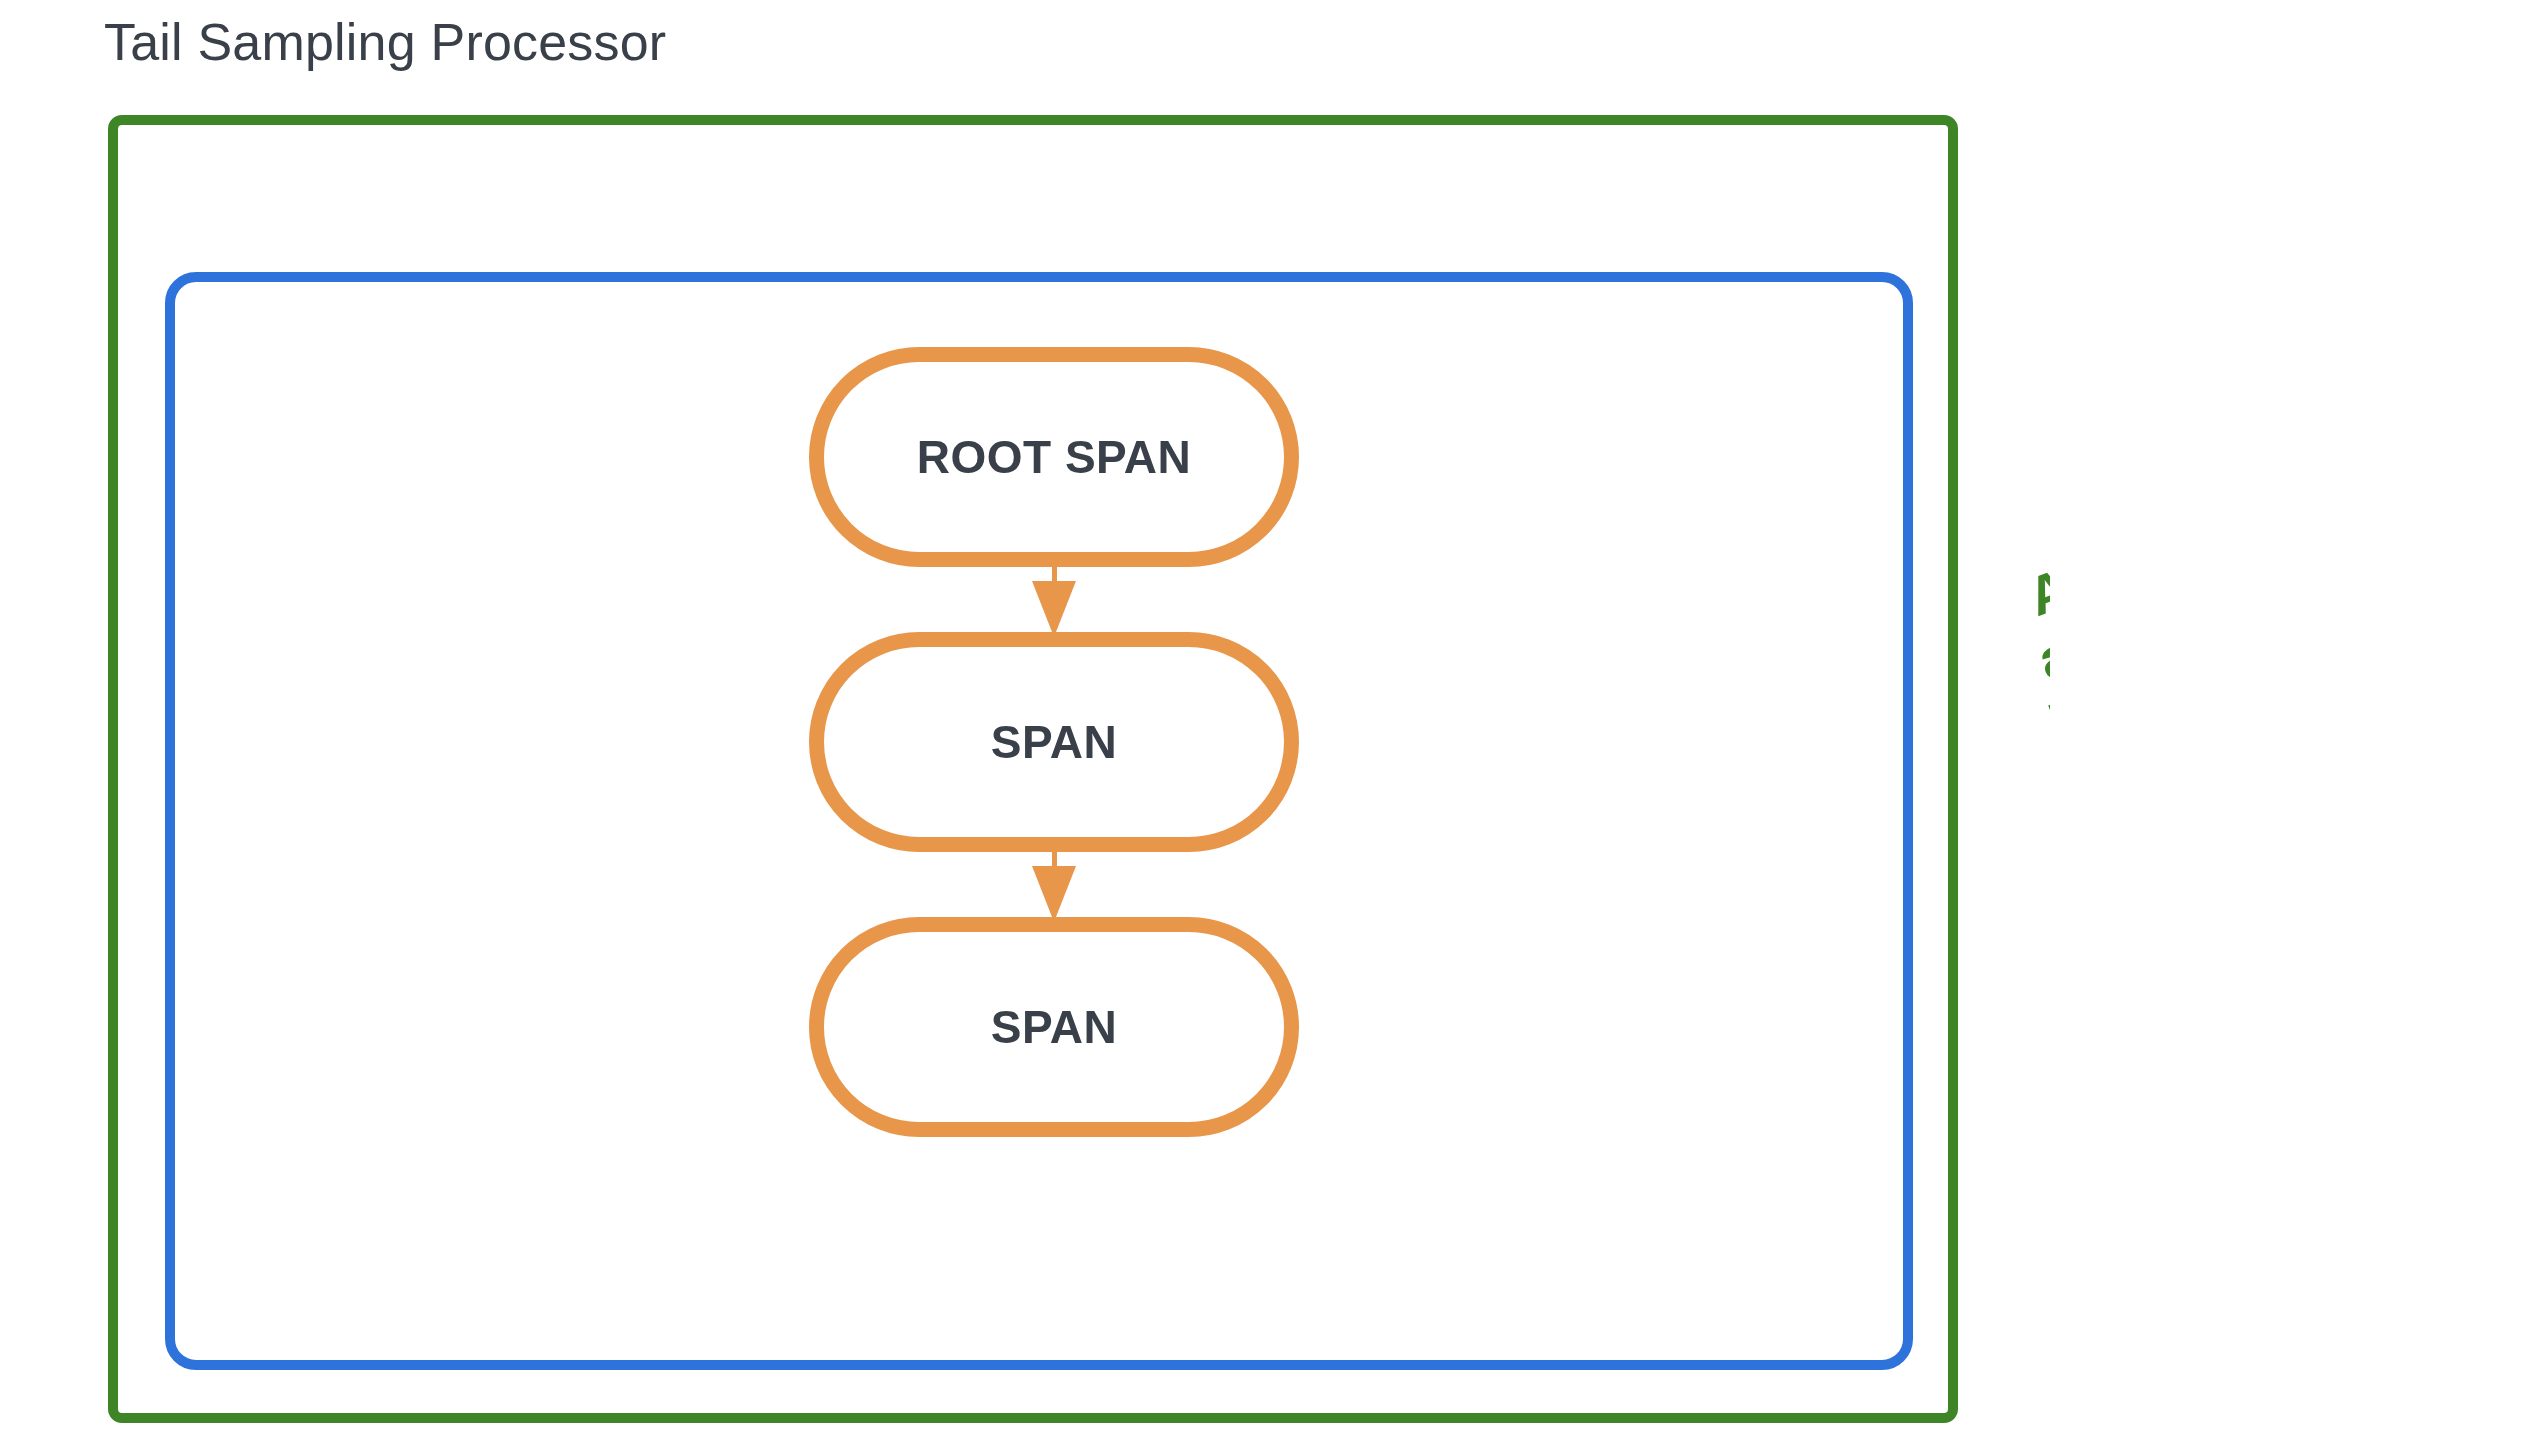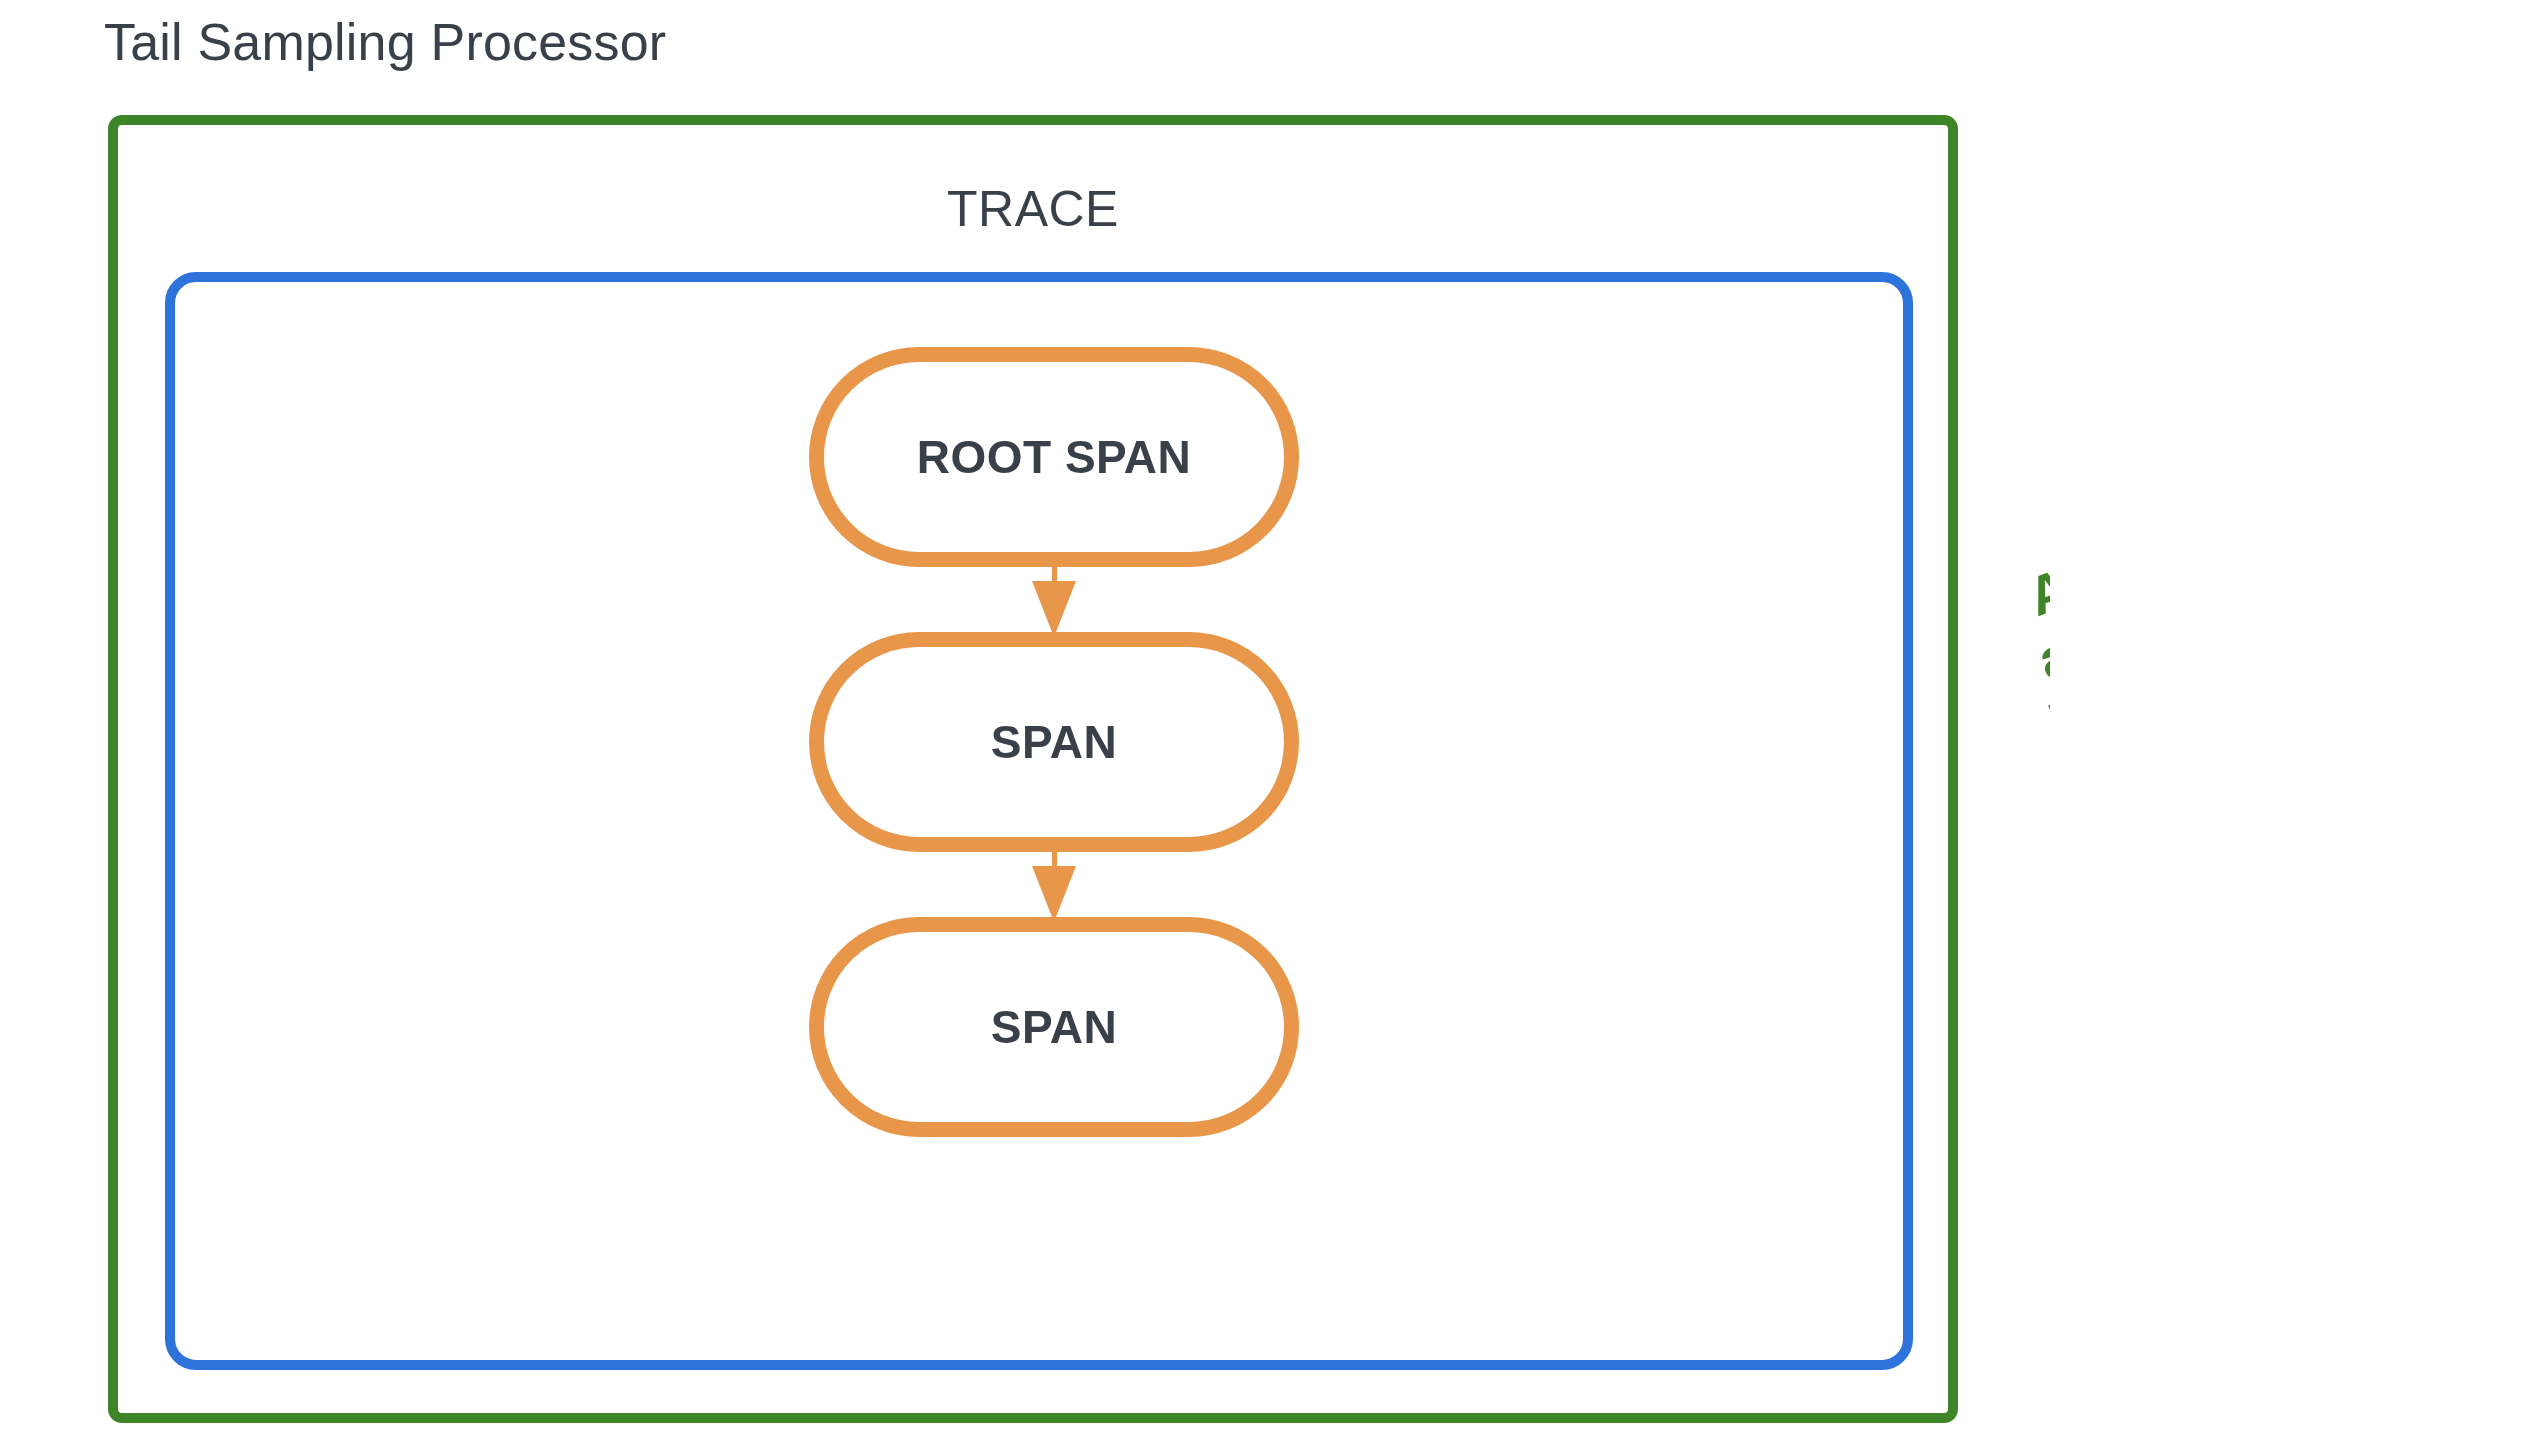--- a/index.html
+++ b/index.html
@@ -172,21 +172,20 @@
 </style>
 </head>
 <body>
 
 <div id="canvas">
 
   <div class="diagram-title">Tail Sampling Processor</div>
 
   <div class="outer-box">
 
-    <div class="trace-label">TRACE</div>
 
     <div class="trace-box">
 
       <div class="span-stack">
 
         <div class="span-node span-root">
           <span class="span-label">ROOT SPAN</span>
         </div>
 
         <div class="connector connector-1">

